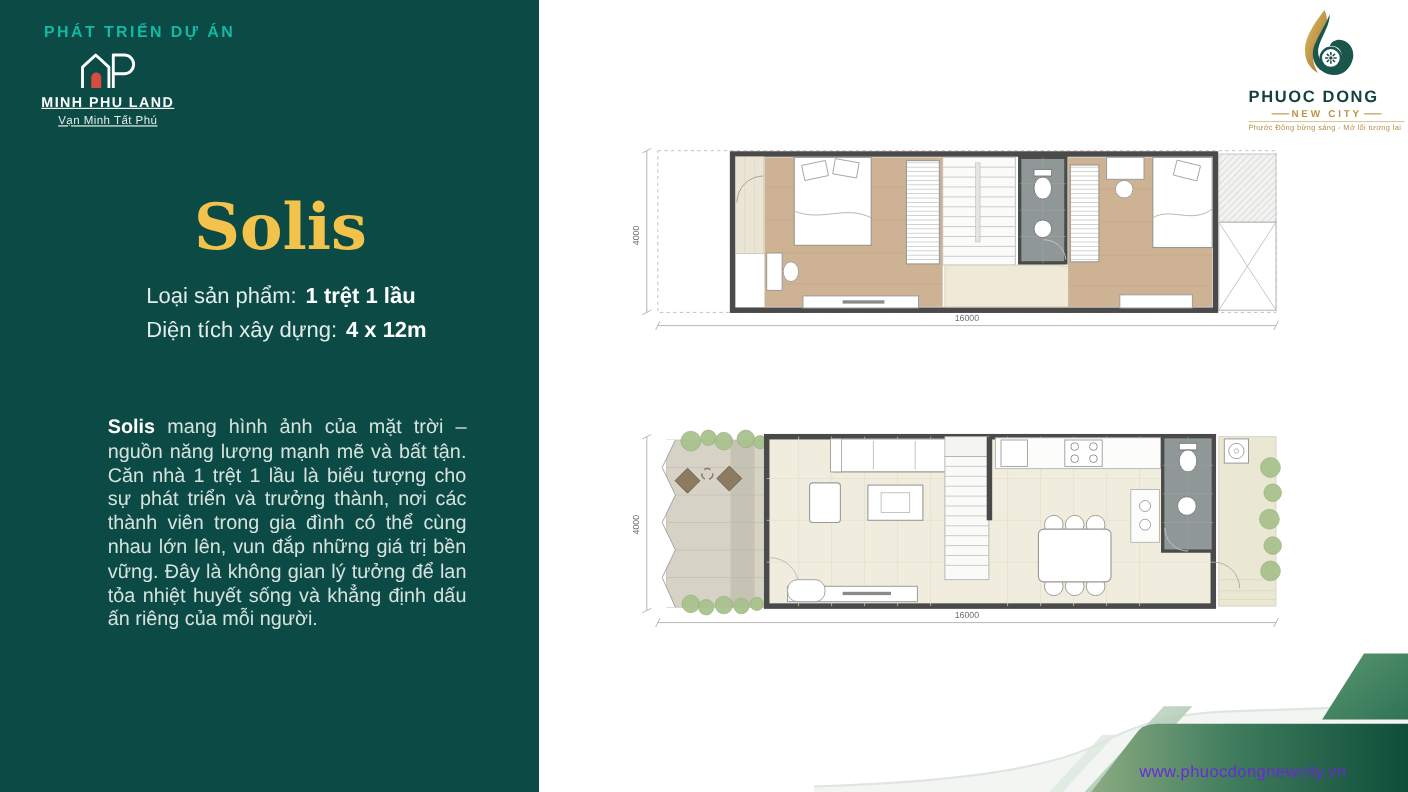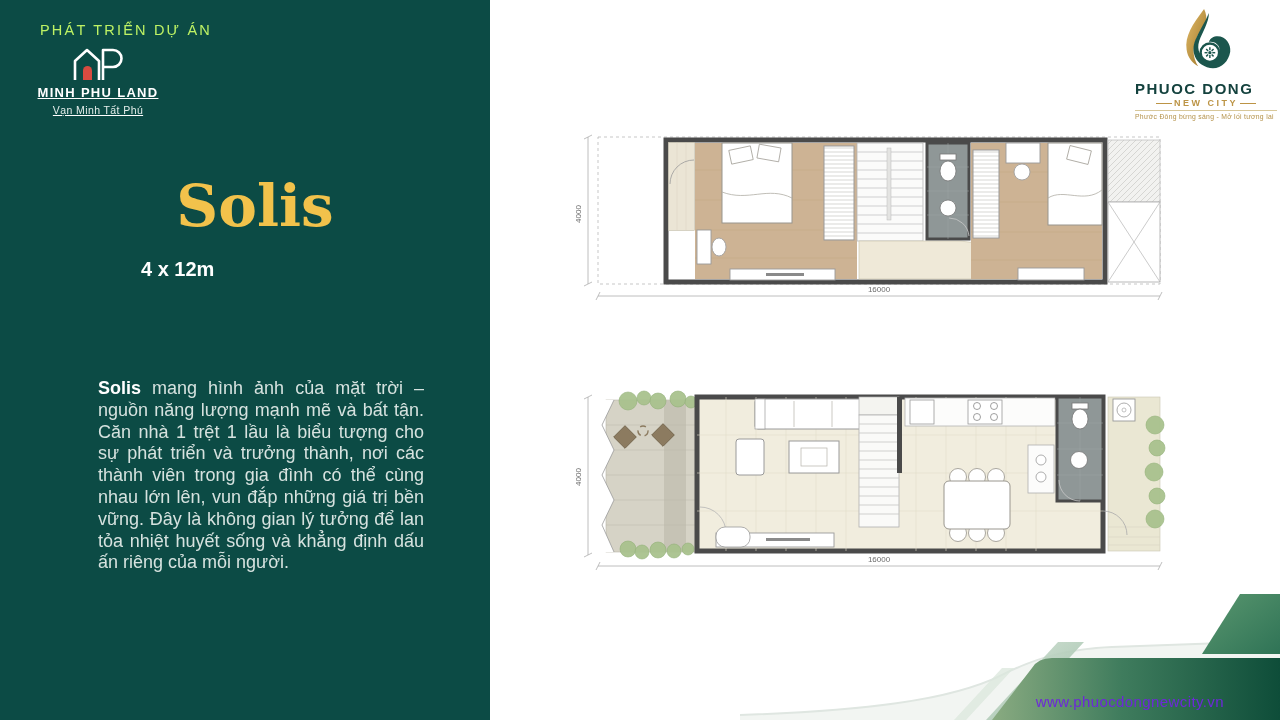--- a/index.html
+++ b/index.html
@@ -1,20 +1,20 @@
 <!DOCTYPE html>
 <html><head>
 <meta charset="utf-8">
 <style>
   html,body{margin:0;padding:0;background:#fff;}
   #stage{position:relative;width:1280px;height:720px;overflow:hidden;background:#ffffff;
          font-family:"Liberation Sans",sans-serif;}
   
   .panel{position:absolute;left:0;top:0;width:490px;height:720px;background:#0C4B45;}
-  .section-label{position:absolute;left:40px;top:22px;color:#bef264;font-size:14.5px;font-weight:400;
+  .section-label{position:absolute;left:40px;top:22px;color:#14b8a6;font-size:14.5px;font-weight:700;
                  letter-spacing:2.2px;}
   .developer{position:absolute;left:36px;top:46px;width:124px;text-align:center;color:#fff;text-decoration:underline;}
   .developer svg{display:block;margin:0 auto 3px auto;}
   .dev-name{font-size:13px;font-weight:700;letter-spacing:1.3px;}
   .dev-slogan{font-size:10.5px;letter-spacing:.4px;color:#e3edea;margin-top:4px;}
   .product-title{position:absolute;left:130px;top:176px;width:250px;text-align:center;
                  font-family:"DejaVu Serif",serif;font-weight:700;font-size:58px;line-height:60px;
                  color:#F2C24B;}
   .specs{position:absolute;left:133px;top:258px;}
   .spec-row{height:31px;display:flex;align-items:baseline;font-size:20px;color:#e2ecea;}
@@ -58,20 +58,25 @@
         <path d="M33,34 V4 h10 a8.5,8.5 0 0 1 0,17 h-10" fill="none" stroke="#ffffff" stroke-width="2.6" stroke-linejoin="round"></path>
       </svg>
       <div class="dev-name">MINH PHU LAND</div>
       <div class="dev-slogan">Vạn Minh Tất Phú</div>
     </div>
 
     <div class="product-title">Solis</div>
 
     <div class="specs">
       <div class="spec-row">
+        <span>Loại sản phẩm:</span>
+        <b>1 trệt 1 lầu</b>
+      </div>
+      <div class="spec-row">
+        <span>Diện tích xây dựng:</span>
         <b>4 x 12m</b>
       </div>
     </div>
 
     <div class="description">
       <span class="lead">Solis</span><span> mang hình ảnh của mặt trời – nguồn năng lượng mạnh mẽ và bất tận. Căn nhà 1 trệt 1 lầu là biểu tượng cho sự phát triển và trưởng thành, nơi các thành viên trong gia đình có thể cùng nhau lớn lên, vun đắp những giá trị bền vững. Đây là không gian lý tưởng để lan tỏa nhiệt huyết sống và khẳng định dấu ấn riêng của mỗi người.</span>
     </div>
   </div>
 
   <div class="project-logo">

